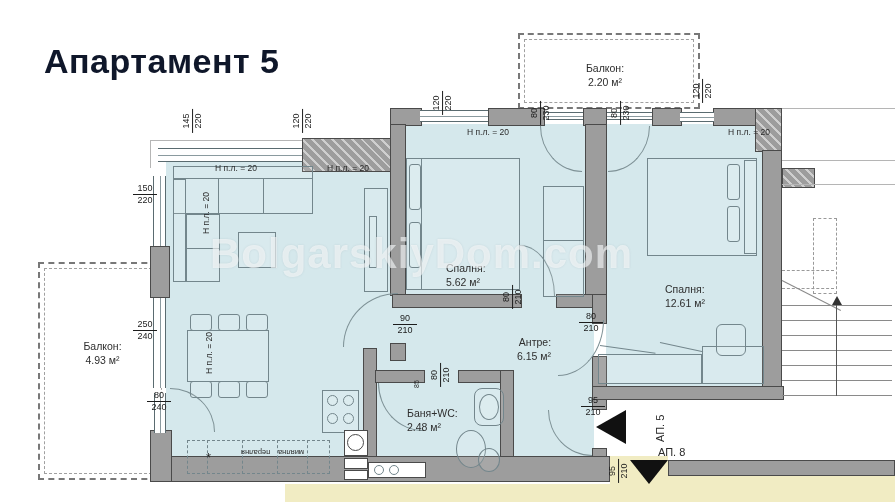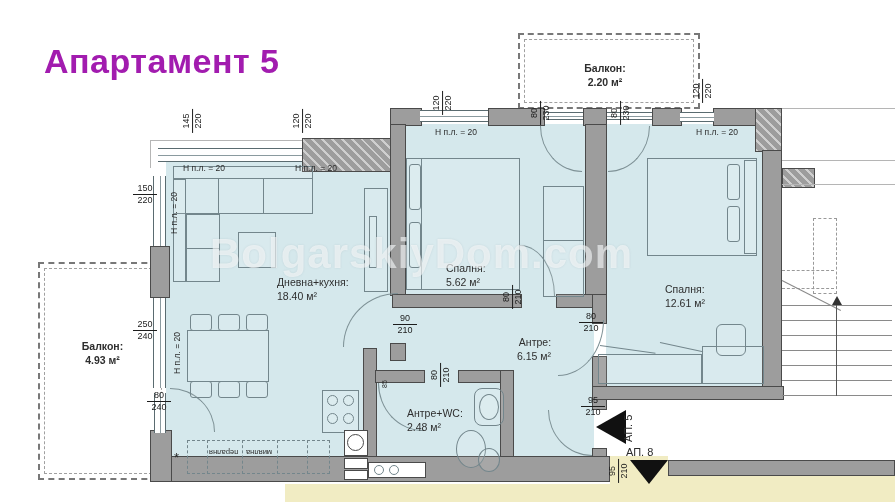--- a/index.html
+++ b/index.html
@@ -18,27 +18,27 @@
   .furn{position:absolute;border:1px solid #73868c;box-sizing:border-box;background:rgba(255,255,255,0.10);}
   .furnw{position:absolute;border:1px solid #4a4a4a;box-sizing:border-box;background:#fff;}
   .furnd{position:absolute;border:1px dashed #73868c;box-sizing:border-box;}
   .line{position:absolute;background:#73868c;}
   .dvd{position:absolute;border-left:1px dashed #73868c;}
   .arc{position:absolute;box-sizing:border-box;}
   .dim{position:absolute;display:flex;flex-direction:column;align-items:center;
        font-size:9px;line-height:1.05;color:#1c1c1c;width:30px;}
   .dim .bar{width:24px;border-top:1px solid #1c1c1c;margin:1px 0;}
   .dim.v{transform:rotate(-90deg);}
-  .hpl{position:absolute;font-size:8.5px;color:#2a2a2a;white-space:nowrap;}
+  .hpl{position:absolute;font-size:8.5px;color:#2a2a2a;white-space:nowrap;margin-left:32px;}
   .vtext{writing-mode:vertical-rl;transform:rotate(180deg);}
   .roomlbl{position:absolute;font-size:10.5px;color:#2e2e2e;line-height:1.3;white-space:nowrap;}
-  .roomlbl.center{text-align:center;font-weight:bold;}
+  .roomlbl.center{text-align:center;}
   .wm{position:absolute;left:210px;top:230px;font-size:42px;font-weight:700;letter-spacing:1px;
       color:rgba(255,255,255,0.58);text-shadow:0 0 2px rgba(130,150,158,0.25);pointer-events:none;}
-  .title{position:absolute;left:44px;top:42px;font-size:34px;font-weight:800;color:#a21caf;letter-spacing:0.5px;}
+  .title{position:absolute;left:44px;top:42px;font-size:34px;font-weight:800;color:#0f172a;letter-spacing:0.5px;}
   .badge{position:absolute;left:319px;top:46px;width:96px;height:35px;background:#a7935a;color:#fff;
          display:flex;align-items:center;justify-content:center;font-size:21px;font-weight:700;}
   .tri-left{position:absolute;width:0;height:0;border-top:17px solid transparent;
             border-bottom:17px solid transparent;border-right:30px solid #111;}
   .tri-down{position:absolute;width:0;height:0;border-left:19px solid transparent;
             border-right:19px solid transparent;border-top:24px solid #111;}
   .yellow{position:absolute;background:#f1ecc3;}
   .treads{position:absolute;background:repeating-linear-gradient(to bottom,#8a8a8a 0 1px,transparent 1px 15px);}
   .dashv{position:absolute;border:1px dashed #999;box-sizing:border-box;}
   .dashh{position:absolute;border-top:1px dashed #999;}
@@ -260,38 +260,34 @@
       <span>210</span>
     </div>
 
   <div class="hpl" style="left:183px;top:163px;">Н п.л. = 20</div>
   <div class="hpl" style="left:295px;top:163px;">Н п.л. = 20</div>
   <div class="hpl" style="left:435px;top:127px;">Н п.л. = 20</div>
   <div class="hpl" style="left:696px;top:127px;">Н п.л. = 20</div>
   <div class="hpl vtext" style="left:169px;top:176px;height:58px;">Н п.л. = 20</div>
   <div class="hpl vtext" style="left:172px;top:316px;height:58px;">Н п.л. = 20</div>
 
-  <div class="roomlbl" style="left:277px;top:276px;">
-      <div>Дневна+кухня:</div>
-      <div>18.40 м²</div>
-    </div>
   <div class="roomlbl" style="left:446px;top:262px;">
       <div>Спалня:</div>
       <div>5.62 м²</div>
     </div>
   <div class="roomlbl" style="left:665px;top:283px;">
       <div>Спалня:</div>
       <div>12.61 м²</div>
     </div>
   <div class="roomlbl" style="left:517px;top:336px;text-align:right;">
       <div>Антре:</div>
       <div>6.15 м²</div>
     </div>
   <div class="roomlbl" style="left:407px;top:407px;">
-      <div>Антре+WC:</div>
+      <div>Баня+WC:</div>
       <div>2.48 м²</div>
     </div>
   <div class="roomlbl center" style="left:555px;top:62px;width:100px;">
       <div>Балкон:</div>
       <div>2.20 м²</div>
     </div>
   <div class="roomlbl center" style="left:55px;top:340px;width:95px;">
       <div>Балкон:</div>
       <div>4.93 м²</div>
     </div>

